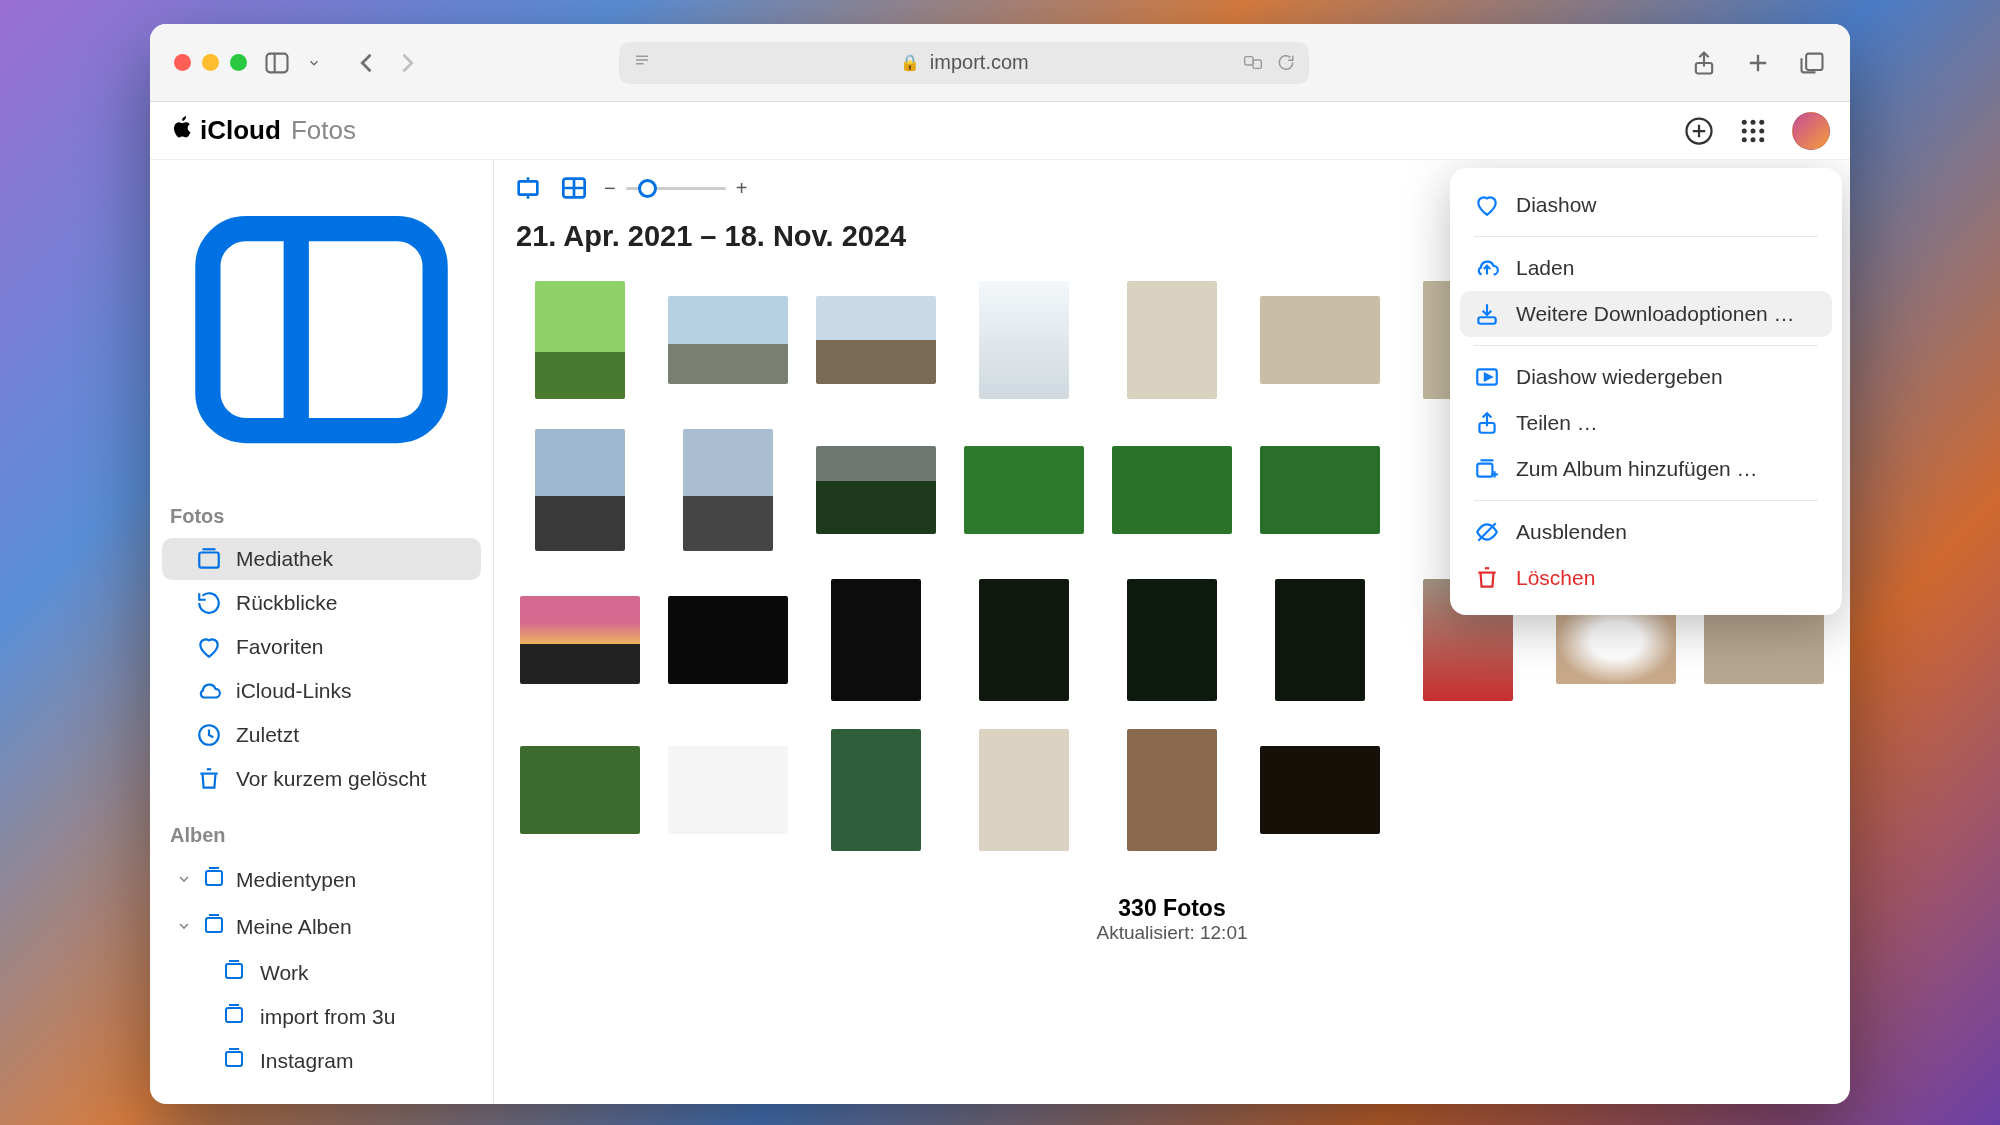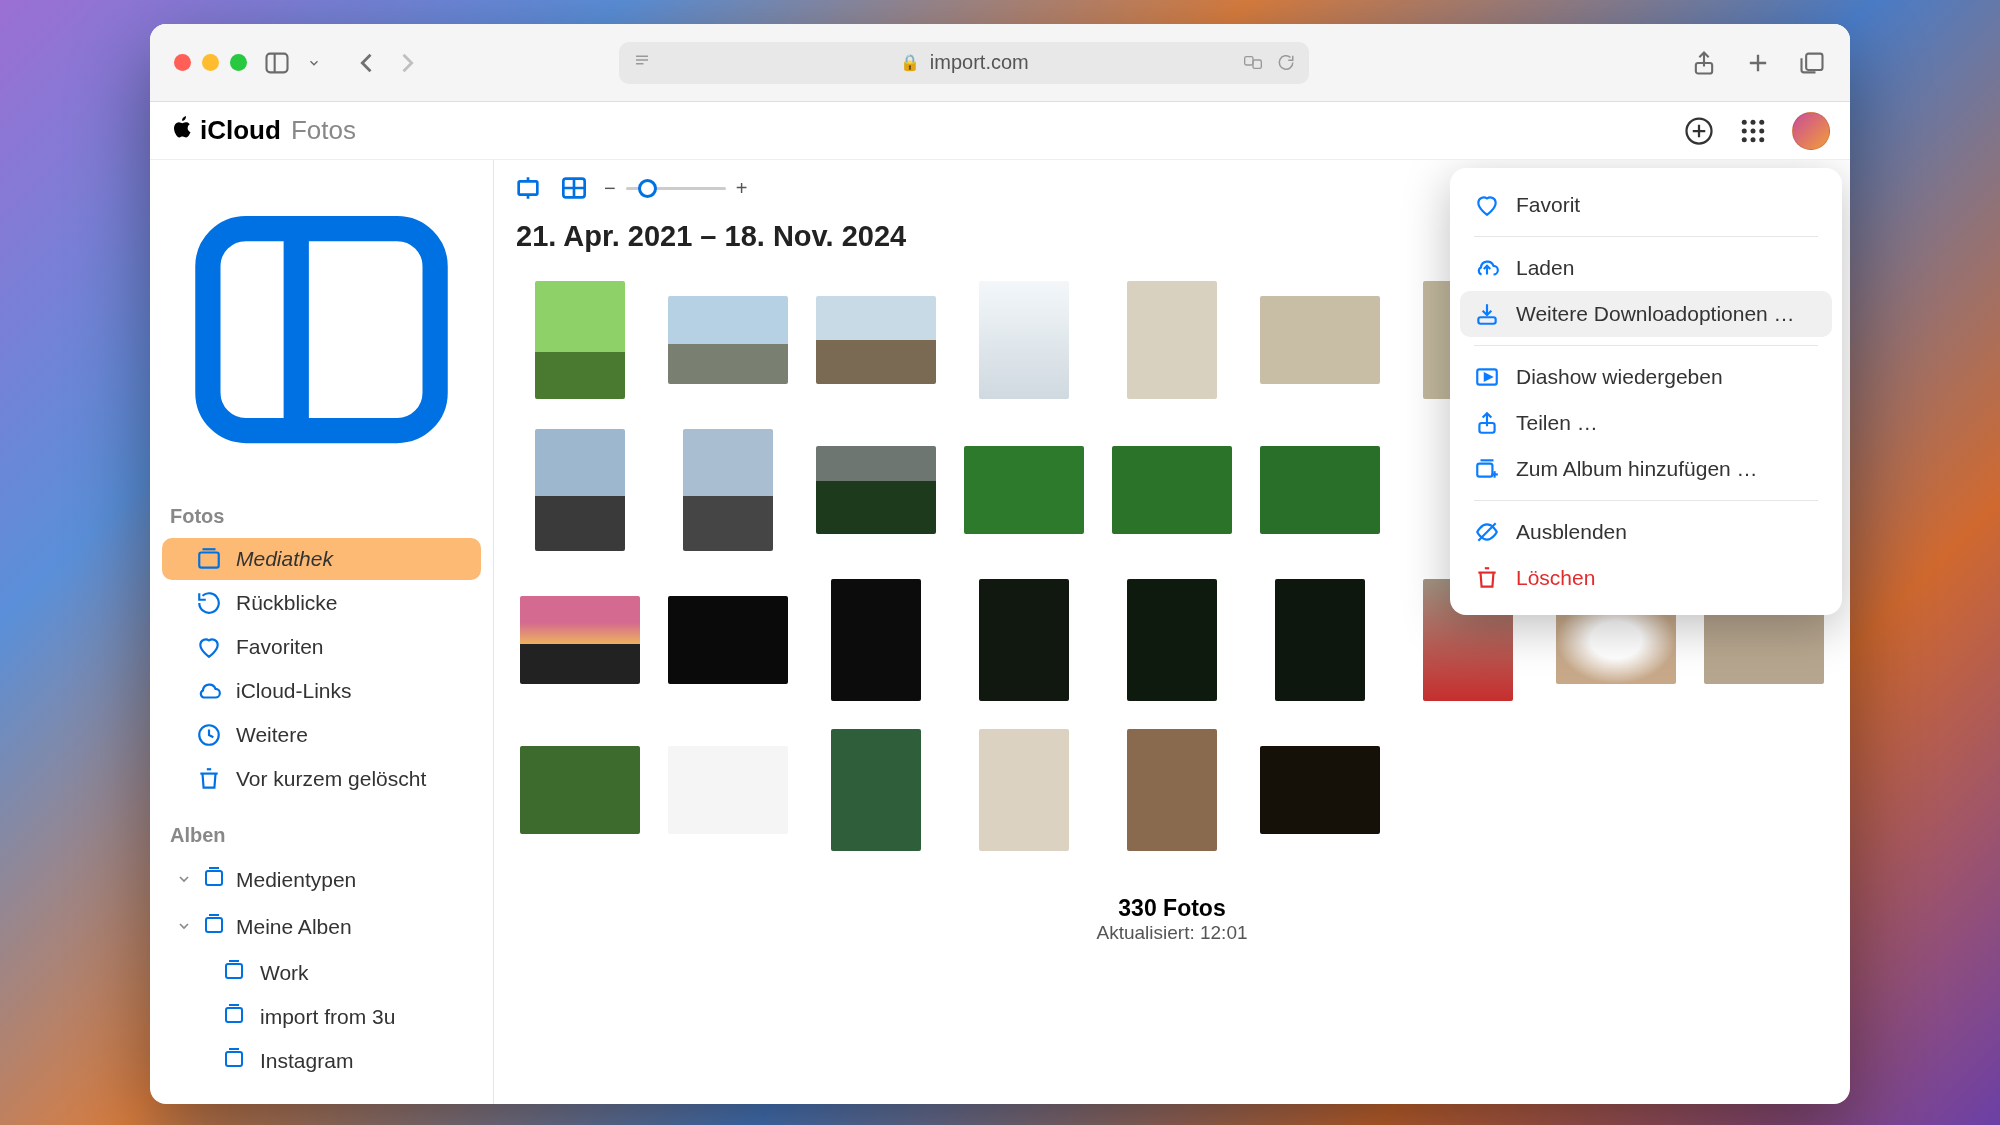--- a/index.html
+++ b/index.html
@@ -24,21 +24,21 @@
 .brand .icloud { font-weight: 700; }
 .brand .fotos { font-weight: 400; color: #888; margin-left: 4px; }
 .appbar-right { margin-left: auto; display: flex; align-items: center; gap: 24px; }
 .app-icon { width: 30px; height: 30px; display: flex; align-items: center; justify-content: center; }
 .avatar { width: 38px; height: 38px; border-radius: 50%; background: linear-gradient(135deg, #c94d97, #f39c3a); border: 1px solid rgba(0,0,0,0.1); }
 .content { flex: 1; display: flex; overflow: hidden; }
 .sidebar { width: 358px; border-right: 1px solid #e5e5e5; padding: 18px 0; overflow-y: auto; }
 .sb-topicon { padding: 0 20px 12px 20px; color: #0071e3; }
 .sb-section-title { color: #888; font-size: 20px; font-weight: 600; padding: 8px 20px; }
 .sb-item { display: flex; align-items: center; gap: 14px; padding: 8px 20px 8px 34px; font-size: 21px; color: #333; border-radius: 10px; margin: 2px 12px; cursor: pointer; }
-.sb-item.selected { background: #fdba74; font-style: italic; }
+.sb-item.selected { background: #e5e5e5; }
 .sb-item .sb-icon { width: 26px; height: 26px; display: flex; align-items: center; justify-content: center; color: #0071e3; }
 .sb-group { display: flex; align-items: center; gap: 10px; padding: 8px 20px 8px 14px; font-size: 21px; color: #333; margin: 2px 12px; }
 .sb-group .chev { color: #888; width: 16px; }
 .sb-subitem { display: flex; align-items: center; gap: 14px; padding: 7px 20px 7px 60px; font-size: 21px; color: #333; margin: 1px 12px; }
 .main { flex: 1; position: relative; display: flex; flex-direction: column; }
 .main-toolbar { height: 56px; display: flex; align-items: center; padding: 0 18px; gap: 14px; }
 .mtb-left { display: flex; align-items: center; gap: 14px; }
 .mtb-icon { width: 32px; height: 32px; display: flex; align-items: center; justify-content: center; color: #0071e3; border-radius: 6px; }
 .zoom { display: flex; align-items: center; gap: 10px; }
 .zoom-track { width: 100px; height: 3px; background: #ccc; border-radius: 2px; position: relative; }
@@ -227,21 +227,21 @@
           </span>
         <span>iCloud-Links</span>
       </div>
       <div class="sb-item">
         <span class="sb-icon">
             <svg viewBox="0 0 24 24" fill="none" stroke="currentColor" stroke-width="2">
               <circle cx="12" cy="12" r="9"></circle>
               <polyline points="12 7 12 12 16 14"></polyline>
             </svg>
           </span>
-        <span>Weitere</span>
+        <span>Zuletzt</span>
       </div>
       <div class="sb-item">
         <span class="sb-icon">
             <svg viewBox="0 0 24 24" fill="none" stroke="currentColor" stroke-width="2">
               <path d="M4 7h16"></path>
               <path d="M10 3h4"></path>
               <path d="M6 7l1 13h10l1-13"></path>
             </svg>
           </span>
         <span>Vor kurzem gelöscht</span>
@@ -462,21 +462,21 @@
         <div class="updated">Aktualisiert: 12:01</div>
       </div>
 
       <div class="context-menu">
         <div class="cm-item">
           <span class="cm-icon">
               <svg viewBox="0 0 24 24" fill="none" stroke="currentColor" stroke-width="2">
                 <path d="M12 21s-8-5.3-8-11a5 5 0 0 1 8-4 5 5 0 0 1 8 4c0 5.7-8 11-8 11z"></path>
               </svg>
             </span>
-          <span>Favorit</span>
+          <span>Diashow</span>
         </div>
         <div class="cm-div"></div>
         <div class="cm-item">
           <span class="cm-icon">
               <svg viewBox="0 0 24 24" fill="none" stroke="currentColor" stroke-width="2">
                 <path d="M18 18a4 4 0 0 0 0-8 6 6 0 0 0-11.6 1.5A3.5 3.5 0 0 0 7 18"></path>
                 <polyline points="9 13 12 10 15 13"></polyline>
                 <line x1="12" y1="10" x2="12" y2="18"></line>
               </svg>
             </span>

